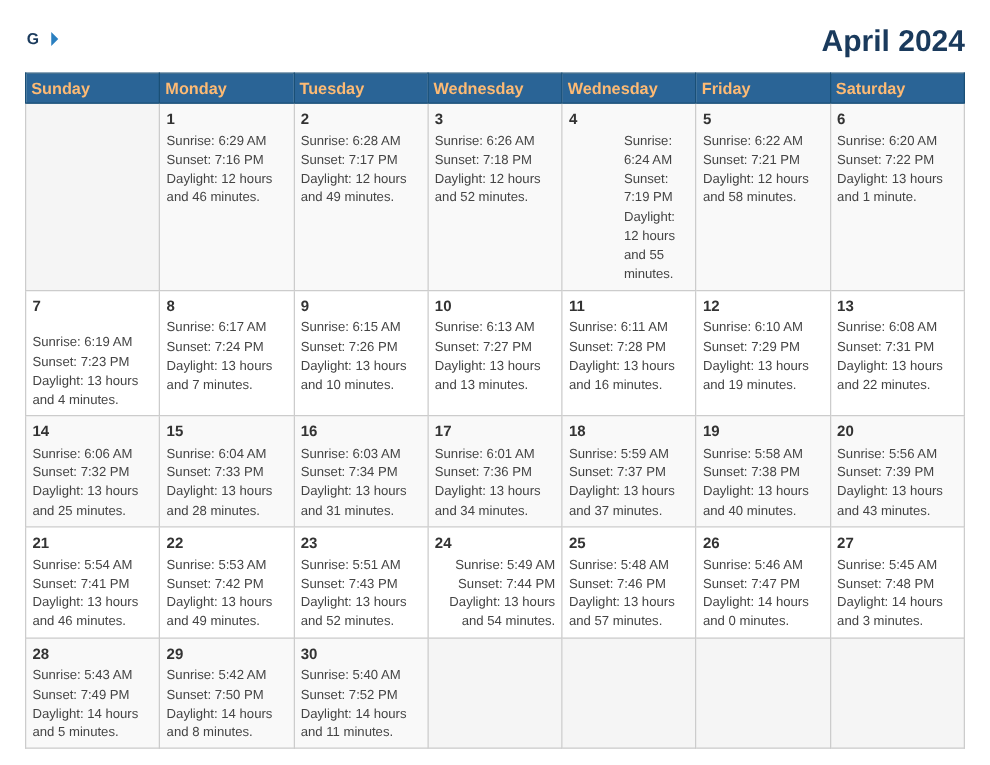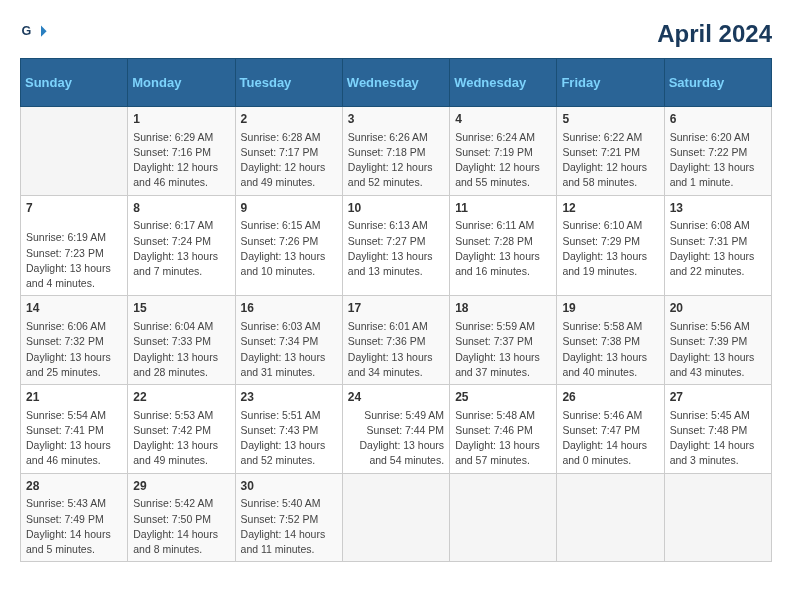--- a/index.html
+++ b/index.html
@@ -38,22 +38,22 @@
       color: #333;
       font-weight: normal;
     }
     table {
       width: 100%;
       border-collapse: collapse;
       font-size: 11px;
     }
     thead tr th {
       background-color: #2a6496;
-      color: #7dd3fc;
-      padding: 16px 4px;
+      color: #fdba74;
+      padding: 4px 4px;
       text-align: left;
       font-size: 13px;
       font-weight: bold;
       border: 1px solid #1a4f76;
     }
     tbody tr td {
       border: 1px solid #ccc;
       padding: 4px 5px;
       vertical-align: top;
       width: calc(100% / 7);
@@ -128,21 +128,21 @@
         </td>
         <td>
           <span class="day-number">3</span>
           <div class="day-info" style="white-space: pre-line;">Sunrise: 6:26 AM
 Sunset: 7:18 PM
 Daylight: 12 hours
 and 52 minutes.</div>
         </td>
         <td>
           <span class="day-number">4</span>
-          <div class="day-info" style="white-space: pre-line;">Sunrise: 6:24 AM
+          <div class="day-info" style="white-space: pre-line; margin-left: 44px;">Sunrise: 6:24 AM
 Sunset: 7:19 PM
 Daylight: 12 hours
 and 55 minutes.</div>
         </td>
         <td>
           <span class="day-number">5</span>
           <div class="day-info" style="white-space: pre-line;">Sunrise: 6:22 AM
 Sunset: 7:21 PM
 Daylight: 12 hours
 and 58 minutes.</div>

